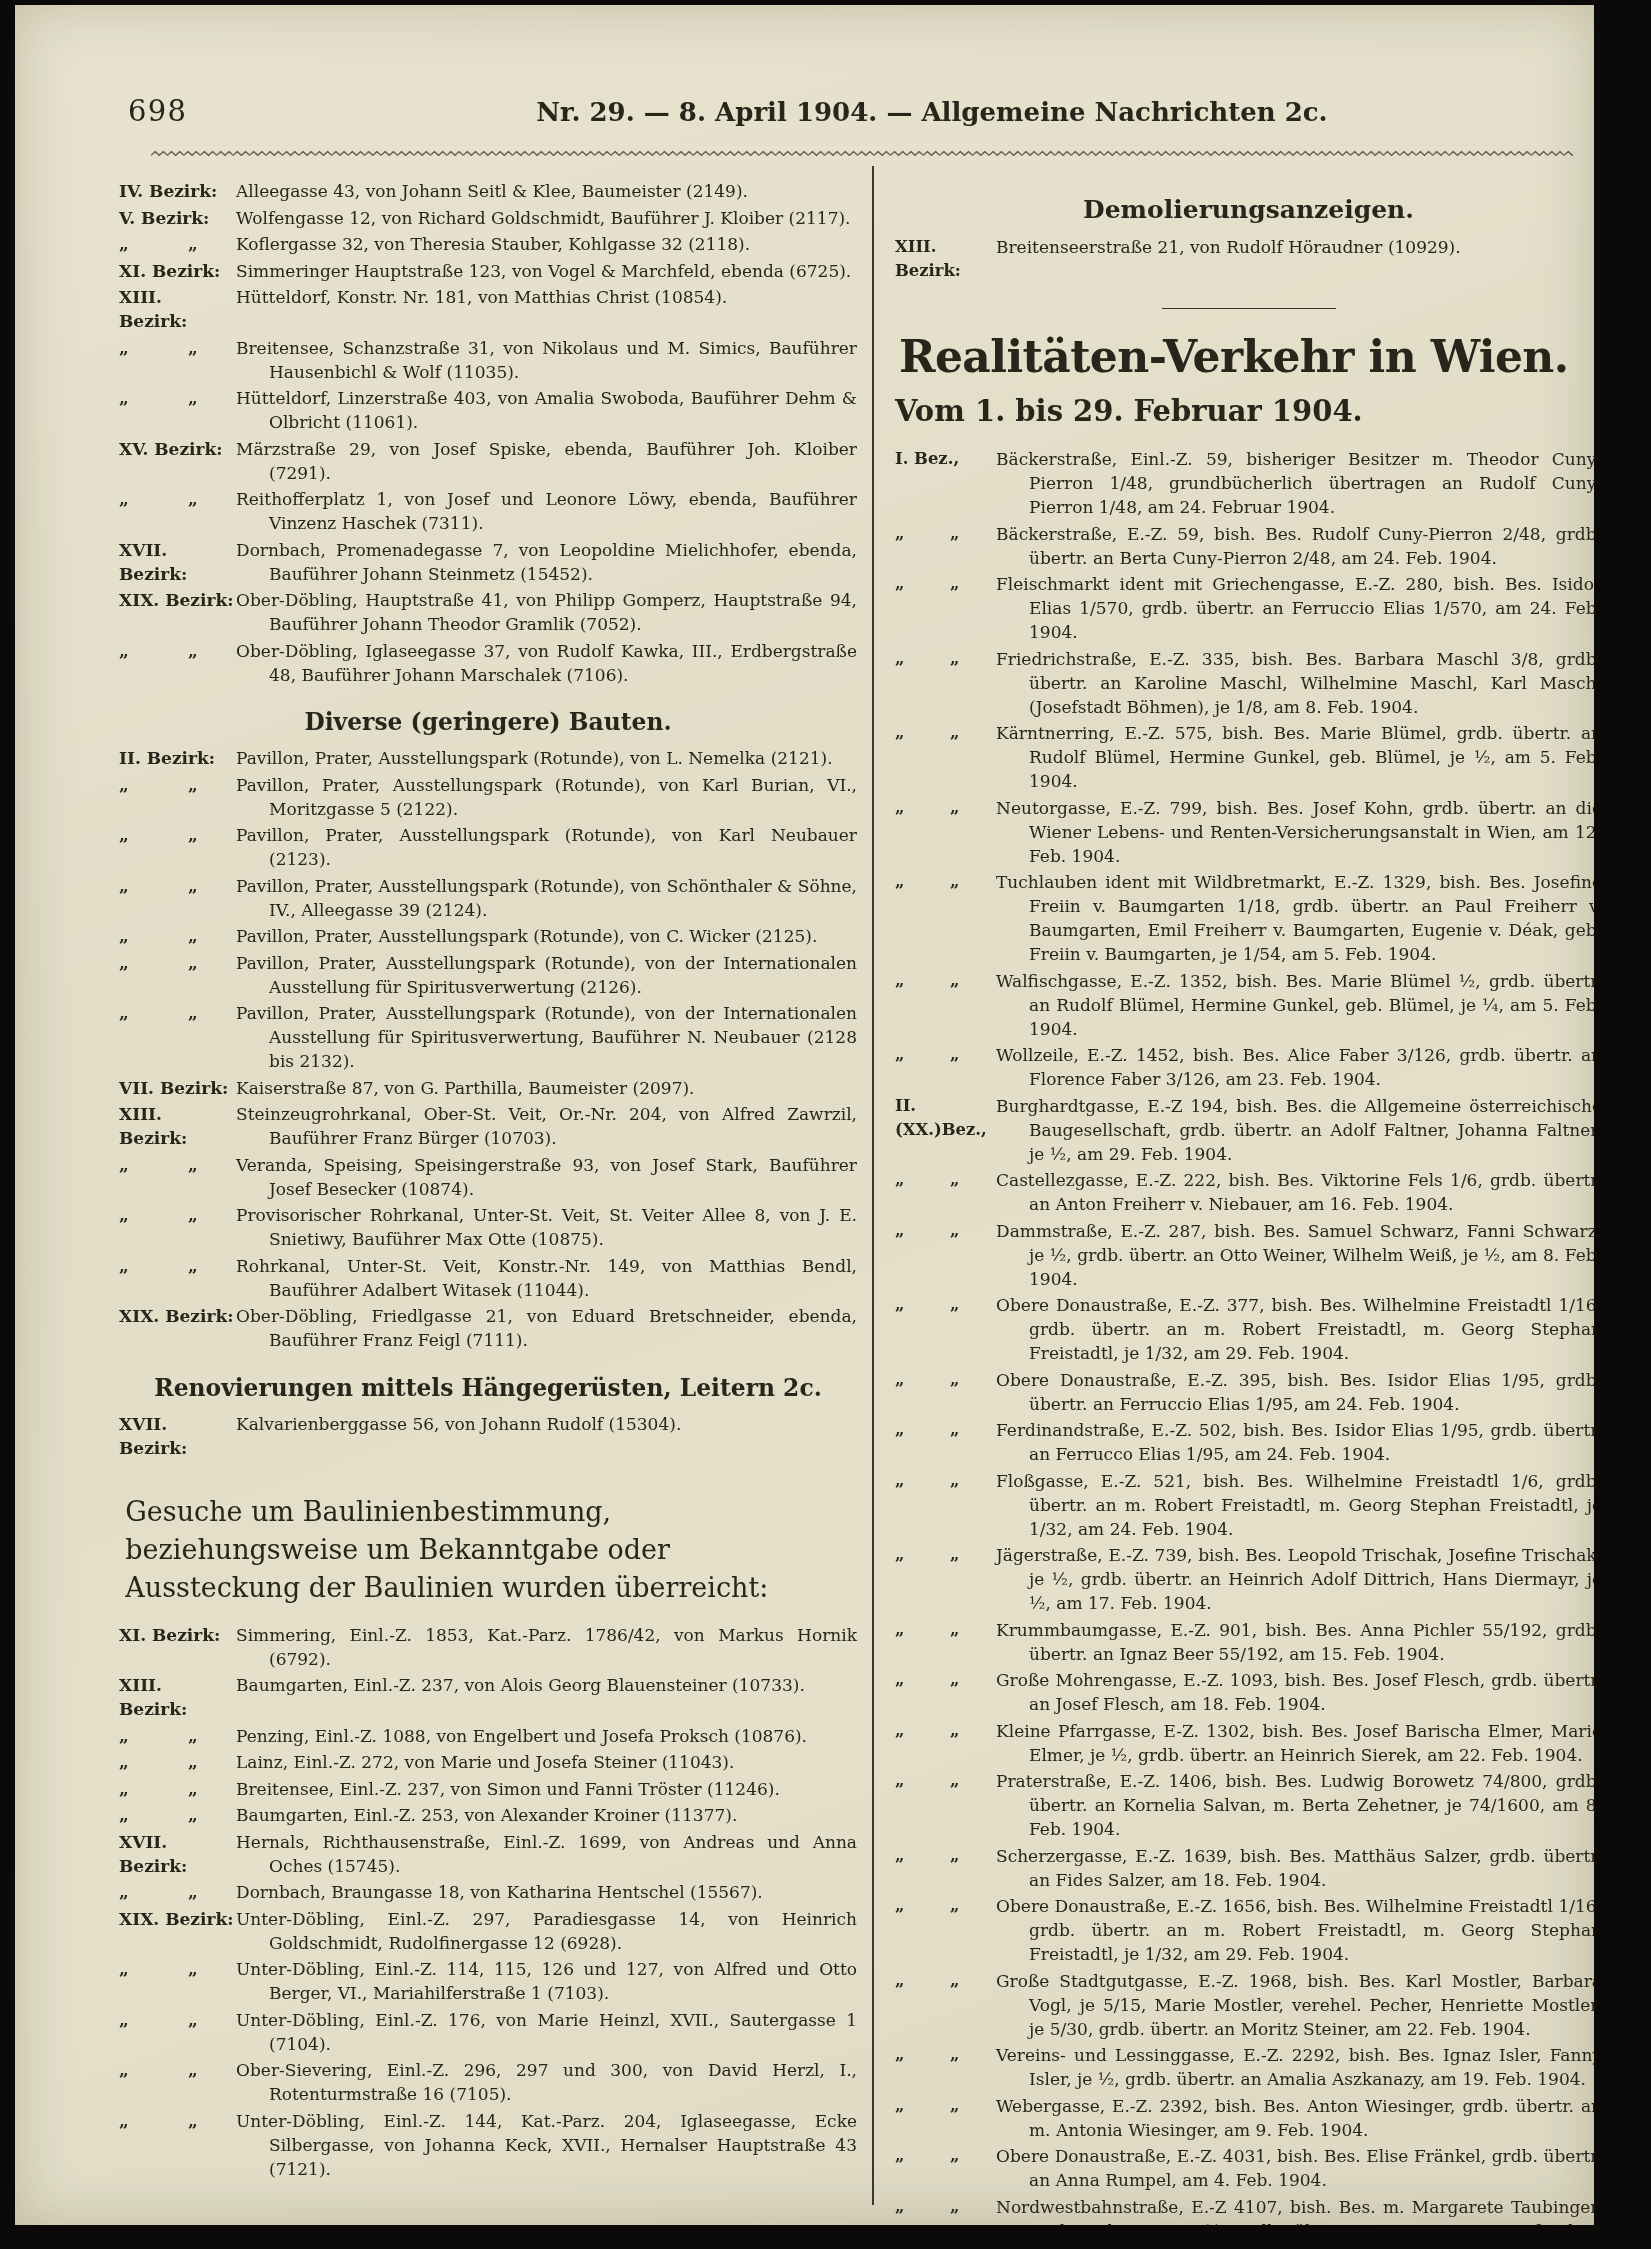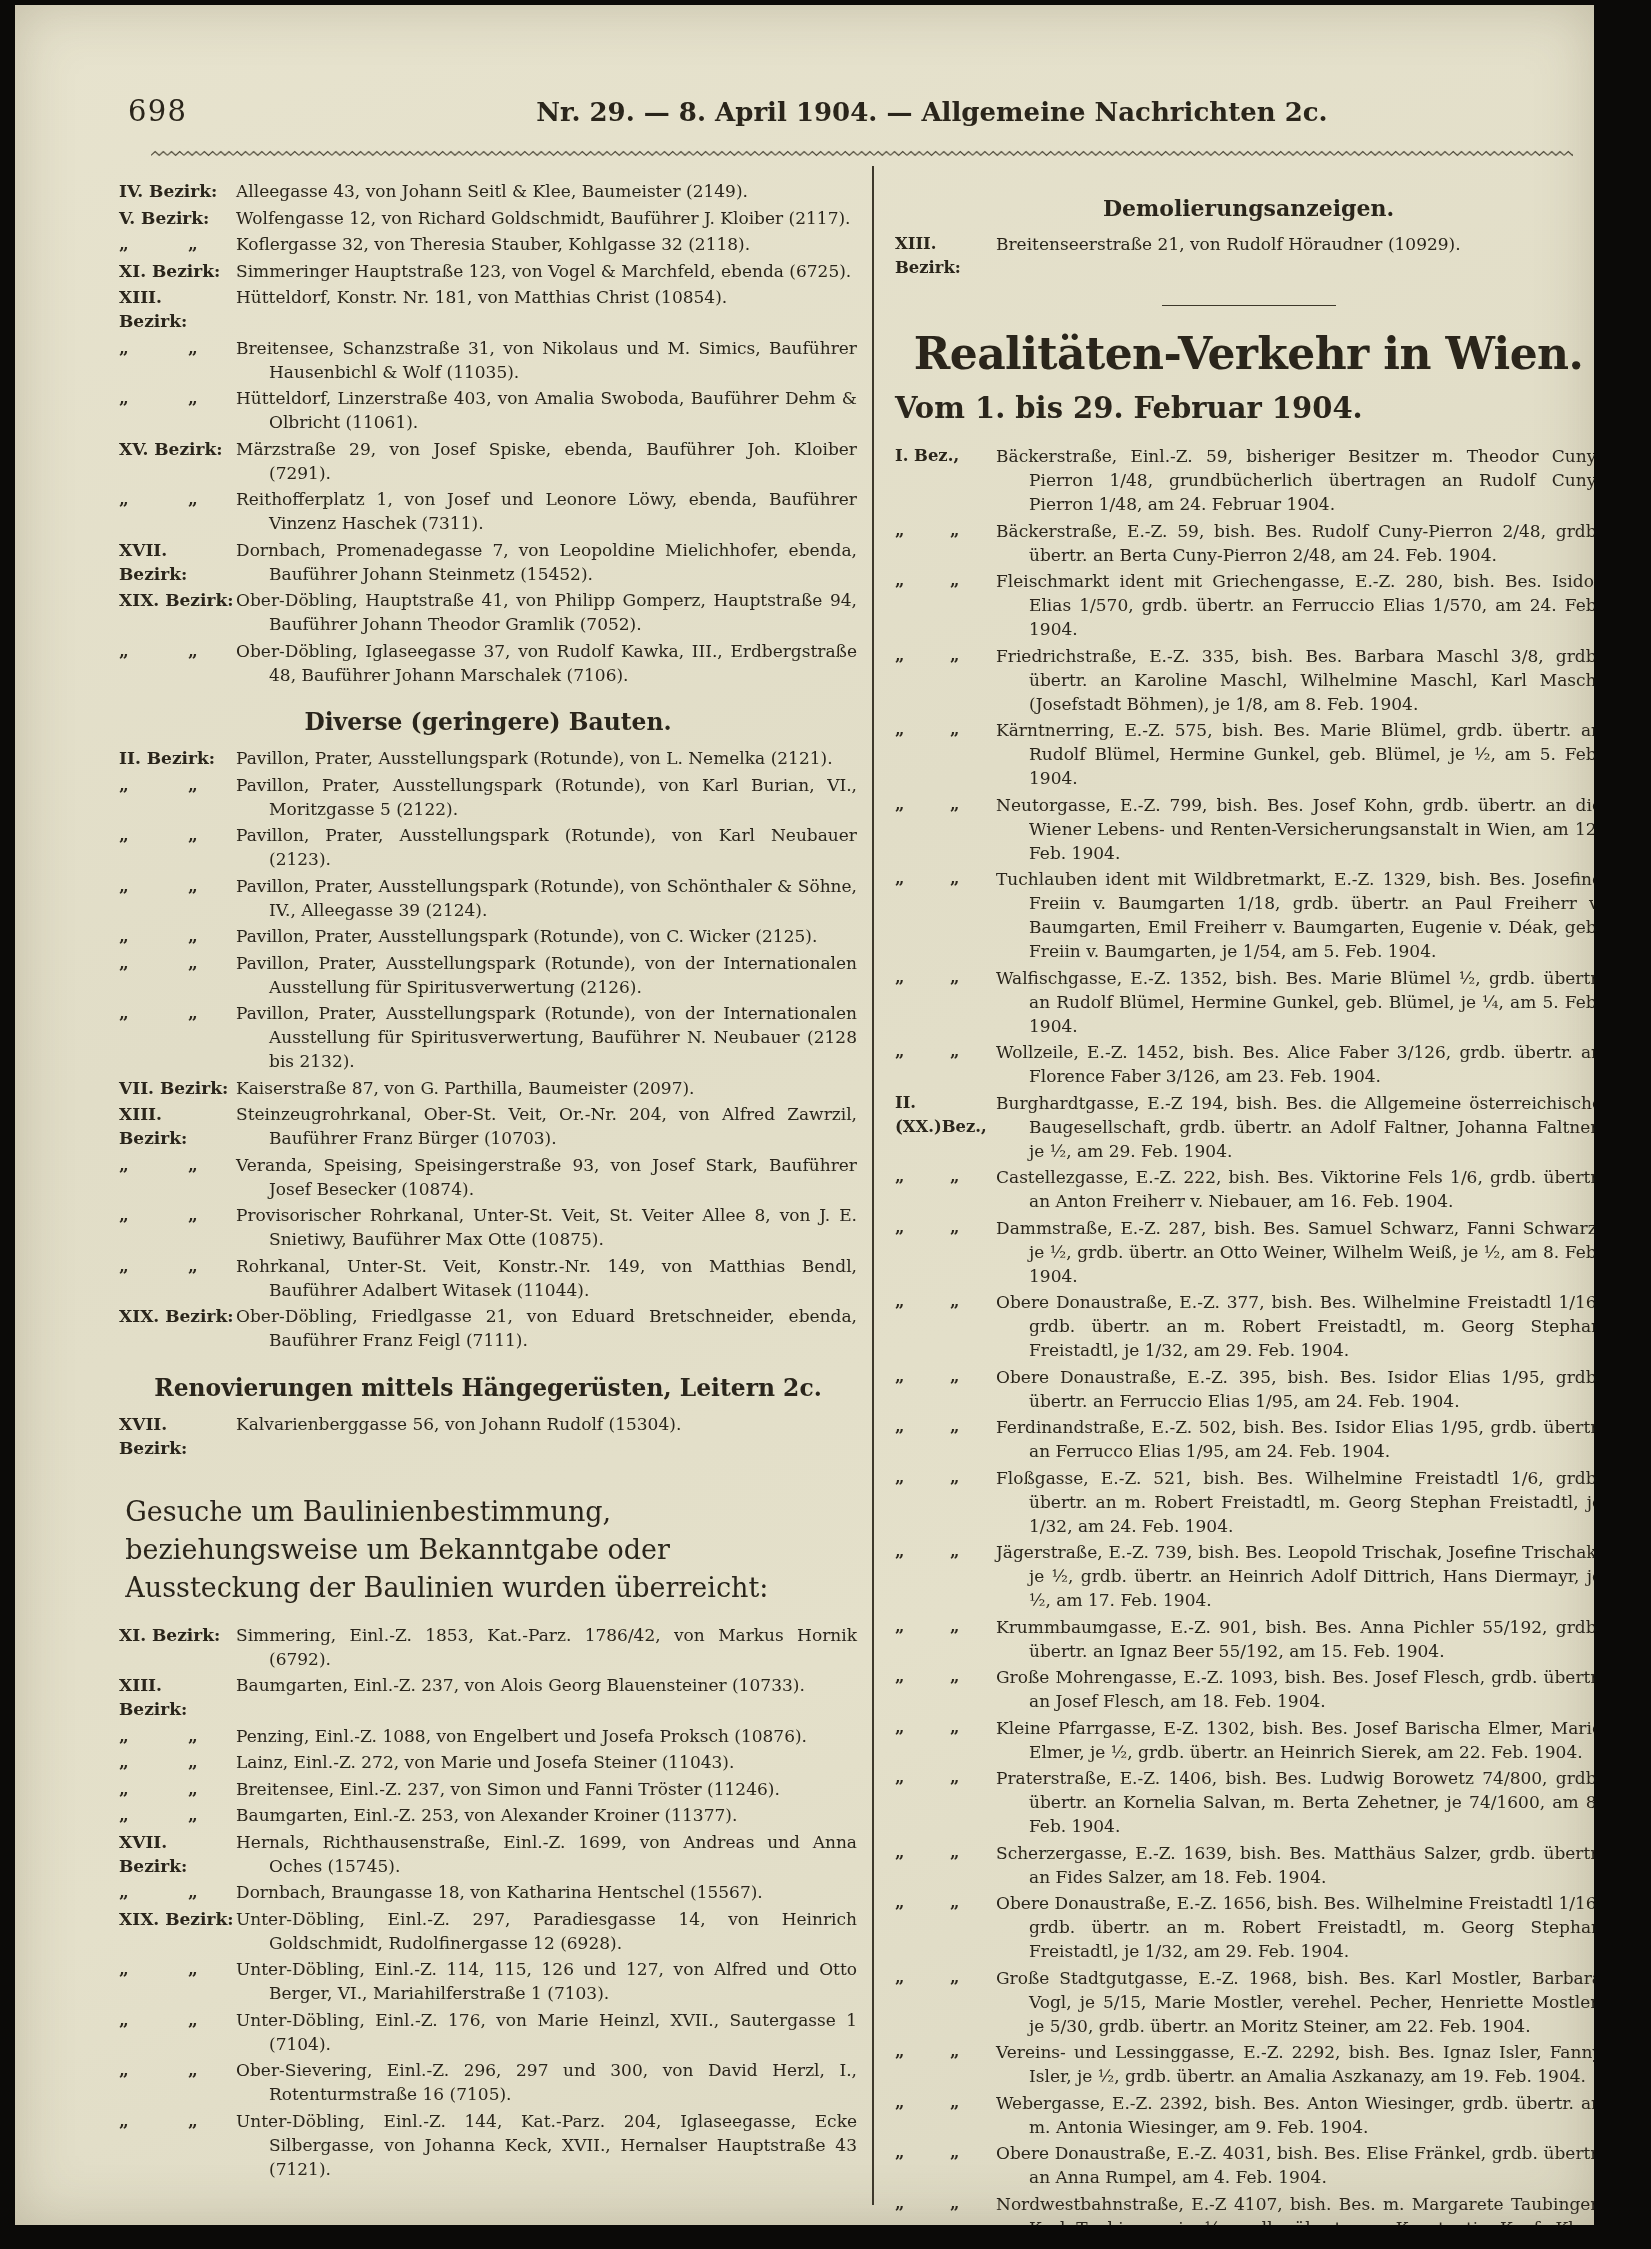--- a/index.html
+++ b/index.html
@@ -47,28 +47,28 @@
   .sec-heading{
     margin:21.5px 0 10px 0;text-align:center;
     font-size:23.4px;font-weight:bold;
   }
   .big-heading{
     margin:33px 6.3px 16.4px 6.3px;text-align:left;
     font-size:27px;line-height:38px;font-weight:normal;
   }
   .demol-heading{
     margin:0 0 11.4px 0;text-align:center;
-    font-size:22px;font-weight:bold;
+    font-size:25px;font-weight:bold;
   }
   .short-rule{
     width:174px;height:0;border-top:1.9px solid #3d382b;
     margin:25px auto 21.5px auto;
   }
   .main-title{
-    margin:12px;text-align:center;
+    margin:4px;
     font-size:44px;line-height:51px;font-weight:bold;letter-spacing:-0.6px;
     white-space:nowrap;
   }
   .subtitle{
     margin:12.6px 0 19px 0;text-align:left;
     font-size:29px;font-weight:bold;
   }
 </style>
 </head>
 <body>

